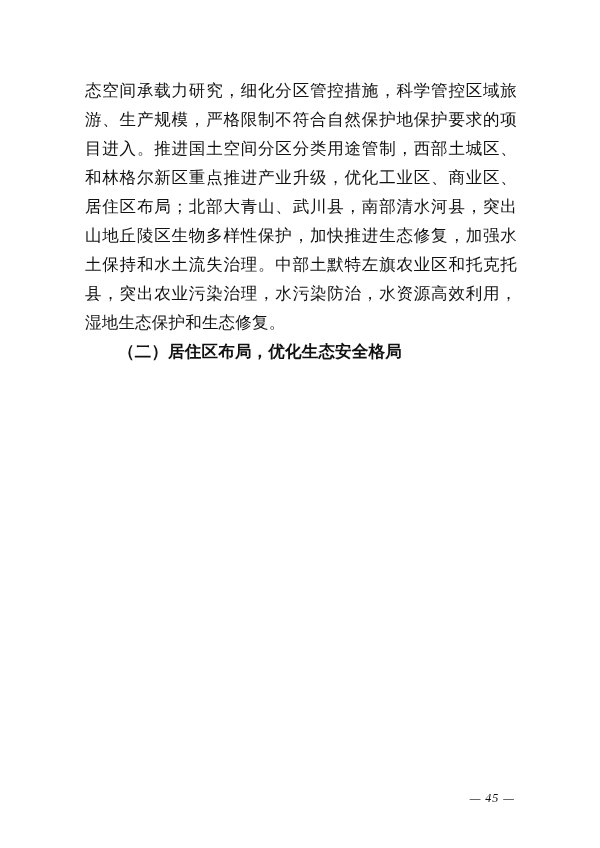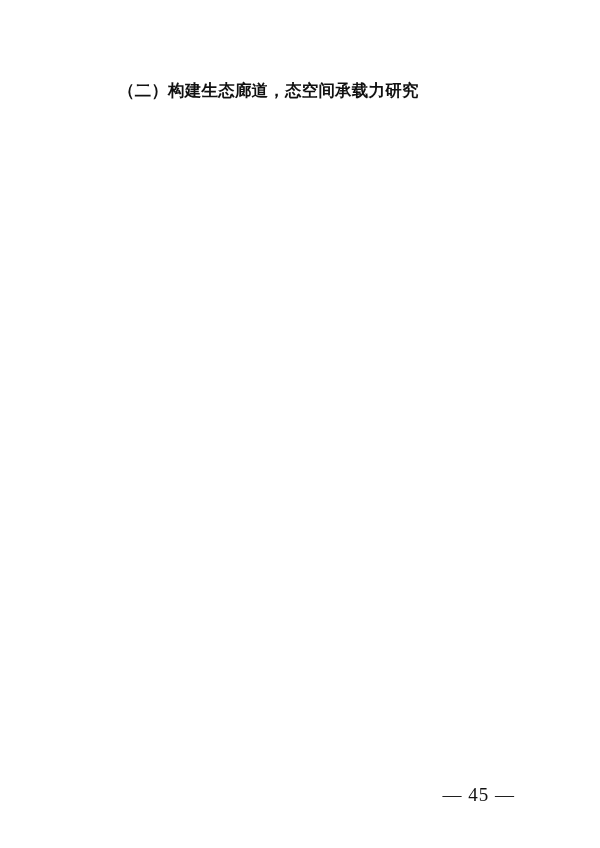--- a/index.html
+++ b/index.html
@@ -40,28 +40,30 @@
     text-indent: 0;
   }
   .section-heading {
     font-weight: bold;
     text-indent: 2em;
   }
   .footer {
     position: absolute;
     right: 85px;
     bottom: 42px;
-    font-size: 19px;
+    font-size: 12px;
     letter-spacing: 1px;
     color: #111111;
+    font-style: italic;
   }
 </style>
 </head>
 <body>
 
 <div class="page">
   <div class="content">
-    <p class="section-heading">（二）构建生态廊道，态空间承载力研究</p>
+    <p class="body-para no-indent">态空间承载力研究，细化分区管控措施，科学管控区域旅游、生产规模，严格限制不符合自然保护地保护要求的项目进入。推进国土空间分区分类用途管制，西部土城区、和林格尔新区重点推进产业升级，优化工业区、商业区、居住区布局；北部大青山、武川县，南部清水河县，突出山地丘陵区生物多样性保护，加快推进生态修复，加强水土保持和水土流失治理。中部土默特左旗农业区和托克托县，突出农业污染治理，水污染防治，水资源高效利用，湿地生态保护和生态修复。</p>
+    <p class="section-heading">（二）居住区布局，优化生态安全格局</p>
   </div>
   <div class="footer">
     <span>— 45 —</span>
   </div>
 </div>
 
 </body></html>

